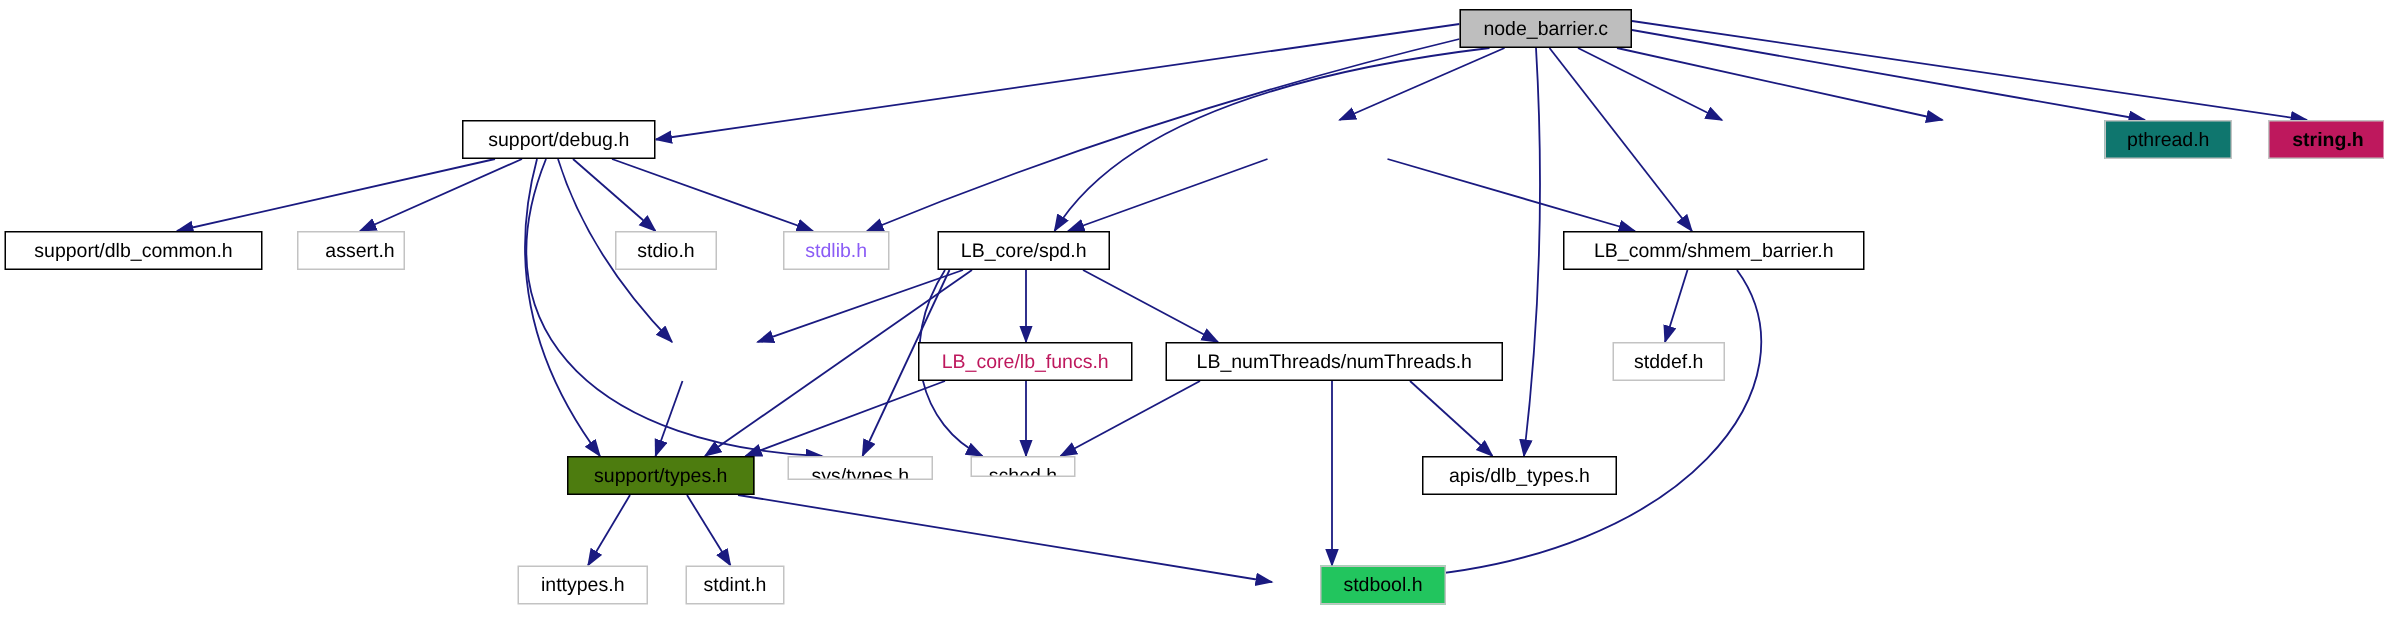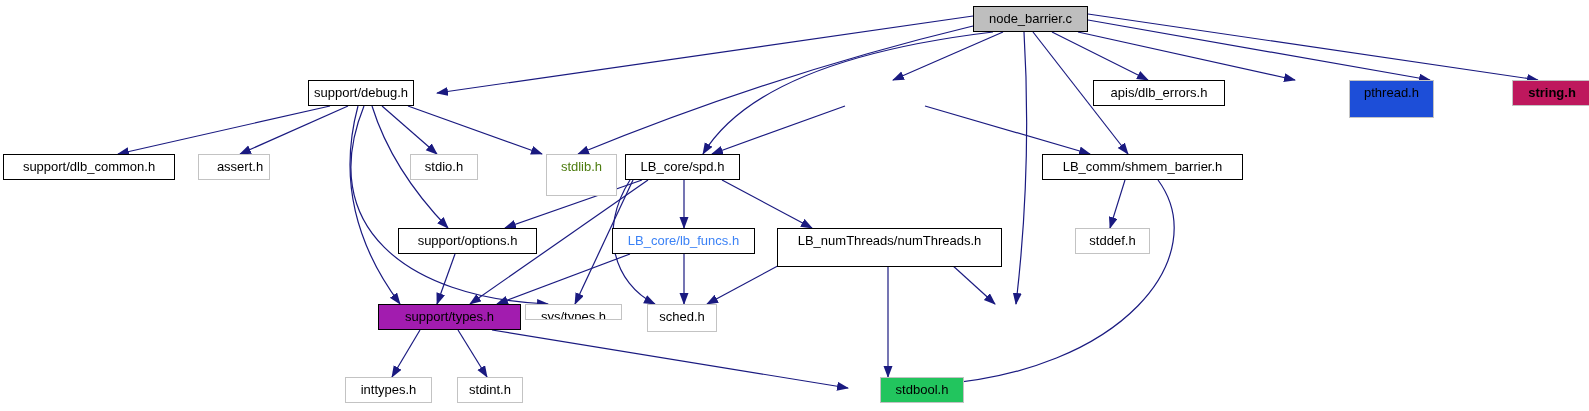--- a/index.html
+++ b/index.html
@@ -58,33 +58,32 @@
       <path d="M940,254 L995,304" class="edge" stroke="#1a1a80" marker-end="url(#arrow)"></path>
       <path d="M800,254 L707,304" class="edge" stroke="#1a1a80" marker-end="url(#arrow)"></path>
       <path d="M888,254 L888,377" class="edge" stroke="#1a1a80" marker-end="url(#arrow)"></path>
       <path d="M1125,180 L1110,228" class="edge" stroke="#1a1a80" marker-end="url(#arrow)"></path>
       <path d="M1158,180 C1213,255 1125,372 932,385" class="edge" stroke="#1a1a80" marker-end="url(#arrow)"></path>
       <path d="M420,330 L392,377" class="edge" stroke="#1a1a80" marker-end="url(#arrow)"></path>
       <path d="M458,330 L487,377" class="edge" stroke="#1a1a80" marker-end="url(#arrow)"></path>
       <path d="M492,330 L848,388" class="edge" stroke="#1a1a80" marker-end="url(#arrow)"></path>
     </svg>
     <div class="node root" style="left: 973px; top: 6px; width: 115px; height: 26px; line-height: 23px; color: rgb(0, 0, 0); background: rgb(190, 190, 190); border: 1.5px solid rgb(0, 0, 0);">node_barrier.c</div>
-    <div class="node project" style="left: 308px; top: 80px; width: 106px; height: 26px; line-height: 23px; color: rgb(0, 0, 0); background: rgb(255, 255, 255); border: 1.5px solid rgb(0, 0, 0);">support/debug.h</div>
-    <div class="node project" style="left: 1093px; top: 80px; width: 132px; height: 26px; line-height: 23px; color: rgb(0, 0, 0); background: rgb(255, 255, 255); border: 1.5px solid rgb(0, 0, 0);">apis/dlb_errors.h</div>
-    <div class="node system" style="left: 1349px; top: 80px; width: 85px; height: 38px; line-height: 23px; color: rgb(0, 0, 0); background: #1d4ed8; border: 1px solid rgb(195, 195, 195);">pthread.h</div>
+    <div class="node project" style="left: 308px; top: 80px; width: 129px; height: 26px; line-height: 23px; color: rgb(0, 0, 0); background: rgb(255, 255, 255); border: 1.5px solid rgb(0, 0, 0);">support/debug.h</div>
+    <div class="node system" style="left: 1403px; top: 80px; width: 85px; height: 26px; line-height: 23px; color: rgb(0, 0, 0); background: #0f766e; border: 1px solid rgb(195, 195, 195);">pthread.h</div>
     <div class="node system" style="left: 1512px; top: 80px; width: 80px; height: 26px; line-height: 23px; color: rgb(0, 0, 0); background: #be185d; border: 1px solid rgb(195, 195, 195); font-weight: bold;">string.h</div>
     <div class="node project" style="left: 3px; top: 154px; width: 172px; height: 26px; line-height: 23px; color: rgb(0, 0, 0); background: rgb(255, 255, 255); border: 1.5px solid rgb(0, 0, 0);">support/dlb_common.h</div>
     <div class="node system" style="left: 198px; top: 154px; width: 72px; height: 26px; line-height: 23px; color: rgb(0, 0, 0); background: rgb(255, 255, 255); border: 1px solid rgb(195, 195, 195); padding-left: 12px;">assert.h</div>
     <div class="node system" style="left: 410px; top: 154px; width: 68px; height: 26px; line-height: 23px; color: rgb(0, 0, 0); background: rgb(255, 255, 255); border: 1px solid rgb(195, 195, 195);">stdio.h</div>
-    <div class="node system" style="left: 546px; top: 154px; width: 71px; height: 42px; line-height: 23px; color: #4d7c0f; background: rgb(255, 255, 255); border: 1px solid rgb(195, 195, 195);">stdlib.h</div>
+    <div class="node system" style="left: 522px; top: 154px; width: 71px; height: 26px; line-height: 23px; color: #8b5cf6; background: rgb(255, 255, 255); border: 1px solid rgb(195, 195, 195);">stdlib.h</div>
     <div class="node project" style="left: 625px; top: 154px; width: 115px; height: 26px; line-height: 23px; color: rgb(0, 0, 0); background: rgb(255, 255, 255); border: 1.5px solid rgb(0, 0, 0);">LB_core/spd.h</div>
     <div class="node project" style="left: 1042px; top: 154px; width: 201px; height: 26px; line-height: 23px; color: rgb(0, 0, 0); background: rgb(255, 255, 255); border: 1.5px solid rgb(0, 0, 0);">LB_comm/shmem_barrier.h</div>
-    <div class="node project" style="left: 398px; top: 228px; width: 139px; height: 26px; line-height: 23px; color: rgb(0, 0, 0); background: rgb(255, 255, 255); border: 1.5px solid rgb(0, 0, 0);">support/options.h</div>
-    <div class="node project" style="left: 612px; top: 228px; width: 143px; height: 26px; line-height: 23px; color: #3b82f6; background: rgb(255, 255, 255); border: 1.5px solid rgb(0, 0, 0);">LB_core/lb_funcs.h</div>
-    <div class="node project" style="left: 777px; top: 228px; width: 225px; height: 39px; line-height: 23px; color: rgb(0, 0, 0); background: rgb(255, 255, 255); border: 1.5px solid rgb(0, 0, 0);">LB_numThreads/numThreads.h</div>
+    <div class="node project" style="left: 612px; top: 228px; width: 143px; height: 26px; line-height: 23px; color: #be185d; background: rgb(255, 255, 255); border: 1.5px solid rgb(0, 0, 0);">LB_core/lb_funcs.h</div>
+    <div class="node project" style="left: 777px; top: 228px; width: 225px; height: 26px; line-height: 23px; color: rgb(0, 0, 0); background: rgb(255, 255, 255); border: 1.5px solid rgb(0, 0, 0);">LB_numThreads/numThreads.h</div>
     <div class="node system" style="left: 1075px; top: 228px; width: 75px; height: 26px; line-height: 23px; color: rgb(0, 0, 0); background: rgb(255, 255, 255); border: 1px solid rgb(195, 195, 195);">stddef.h</div>
-    <div class="node project" style="left: 378px; top: 304px; width: 143px; height: 26px; line-height: 23px; color: rgb(0, 0, 0); background: #a21caf; border: 1.5px solid rgb(0, 0, 0);">support/types.h</div>
+    <div class="node project" style="left: 378px; top: 304px; width: 125px; height: 26px; line-height: 23px; color: rgb(0, 0, 0); background: #4d7c0f; border: 1.5px solid rgb(0, 0, 0);">support/types.h</div>
     <div class="node system" style="left: 525px; top: 304px; width: 97px; height: 16px; line-height: 23px; color: rgb(0, 0, 0); background: rgb(255, 255, 255); border: 1px solid rgb(195, 195, 195);">sys/types.h</div>
-    <div class="node system" style="left: 647px; top: 304px; width: 70px; height: 28px; line-height: 23px; color: rgb(0, 0, 0); background: rgb(255, 255, 255); border: 1px solid rgb(195, 195, 195);">sched.h</div>
+    <div class="node system" style="left: 647px; top: 304px; width: 70px; height: 14px; line-height: 23px; color: rgb(0, 0, 0); background: rgb(255, 255, 255); border: 1px solid rgb(195, 195, 195);">sched.h</div>
+    <div class="node project" style="left: 948px; top: 304px; width: 130px; height: 26px; line-height: 23px; color: rgb(0, 0, 0); background: rgb(255, 255, 255); border: 1.5px solid rgb(0, 0, 0);">apis/dlb_types.h</div>
     <div class="node system" style="left: 345px; top: 377px; width: 87px; height: 26px; line-height: 23px; color: rgb(0, 0, 0); background: rgb(255, 255, 255); border: 1px solid rgb(195, 195, 195);">inttypes.h</div>
     <div class="node system" style="left: 457px; top: 377px; width: 66px; height: 26px; line-height: 23px; color: rgb(0, 0, 0); background: rgb(255, 255, 255); border: 1px solid rgb(195, 195, 195);">stdint.h</div>
     <div class="node system" style="left: 880px; top: 377px; width: 84px; height: 26px; line-height: 23px; color: rgb(0, 0, 0); background: #22c55e; border: 1px solid rgb(195, 195, 195);">stdbool.h</div>
   </div>
 
 </body></html>

